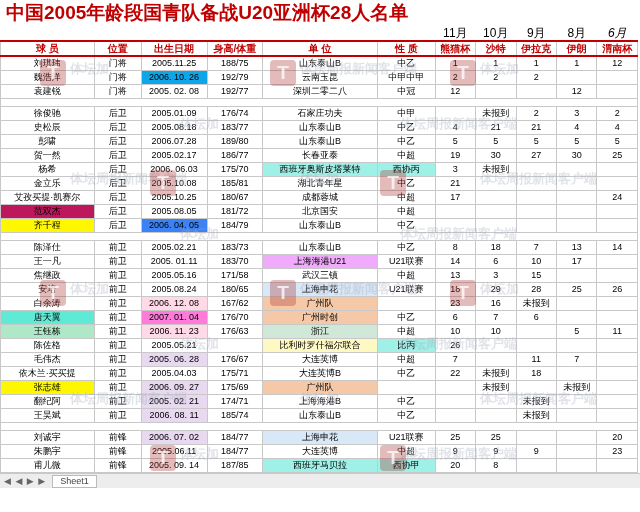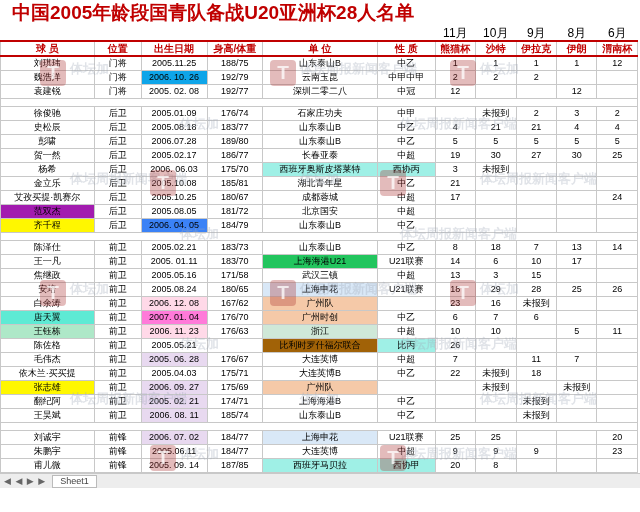--- a/index.html
+++ b/index.html
@@ -9,21 +9,21 @@
     font-family:"Liberation Sans","DejaVu Sans",sans-serif;
     overflow:hidden;
     position:relative;
   }
   #sheet{
     position:absolute;inset:0;
     display:flex;flex-direction:column;
   }
   .title{
     font-size:19px;font-weight:bold;color:#c00000;
-    padding:2px 0 3px 12px;
+    padding:2px 0 3px 6px;
     letter-spacing:0px;
     white-space:nowrap;
     line-height:22px;
   }
   table{
     border-collapse:collapse;
     table-layout:fixed;
     width:638px;
     font-size:9px;
     color:#000;
@@ -97,21 +97,21 @@
         <col class="c-m">
         <col class="c-m">
     </colgroup>
     <thead>
       <tr class="m" id="monthRow">
         <td colspan="6" style="border:none"></td>
       <td class="mon" style="border: none;">11月</td>
           <td class="mon" style="border: none;">10月</td>
           <td class="mon" style="border: none;">9月</td>
           <td class="mon" style="border: none;">8月</td>
-          <td class="mon" style="border: none;">6月</td>
+          <td class="mon" style="border: none; font-style: italic;">6月</td>
         </tr>
       <tr id="headRow">
           <td>球  员</td>
           <td>位置</td>
           <td>出生日期</td>
           <td>身高/体重</td>
           <td>单  位</td>
           <td>性  质</td>
           <td>熊猫杯</td>
           <td>沙特</td>
@@ -248,21 +248,21 @@
           <td>180/67</td>
           <td>成都蓉城</td>
           <td>中超</td>
           <td>17</td>
           <td></td>
           <td></td>
           <td></td>
           <td>24</td>
         </tr>
         <tr>
-          <td style="background: #a21caf;">范双杰</td>
+          <td style="background: #be185d;">范双杰</td>
           <td>后卫</td>
           <td>2005.08.05</td>
           <td>181/72</td>
           <td>北京国安</td>
           <td>中超</td>
           <td></td>
           <td></td>
           <td></td>
           <td></td>
           <td></td>
@@ -294,21 +294,21 @@
           <td>18</td>
           <td>7</td>
           <td>13</td>
           <td>14</td>
         </tr>
         <tr>
           <td>王一凡</td>
           <td>前卫</td>
           <td>2005. 01.11</td>
           <td>183/70</td>
-          <td style="background: #22c55e;">上海海港U21</td>
+          <td style="background: #f0abfc;">上海海港U21</td>
           <td>U21联赛</td>
           <td>14</td>
           <td>6</td>
           <td>10</td>
           <td>17</td>
           <td></td>
         </tr>
         <tr>
           <td>焦继政</td>
           <td>前卫</td>
@@ -372,21 +372,21 @@
           <td>10</td>
           <td></td>
           <td>5</td>
           <td>11</td>
         </tr>
         <tr>
           <td>陈佐格</td>
           <td>前卫</td>
           <td>2005.05.21</td>
           <td></td>
-          <td style="background: #a16207; margin-left: 36px;">比利时罗什福尔联合</td>
+          <td style="background: #fef9c3; margin-left: 36px;">比利时罗什福尔联合</td>
           <td style="background: rgb(159, 240, 230);">比丙</td>
           <td>26</td>
           <td></td>
           <td></td>
           <td></td>
           <td></td>
         </tr>
         <tr>
           <td>毛伟杰</td>
           <td>前卫</td>

